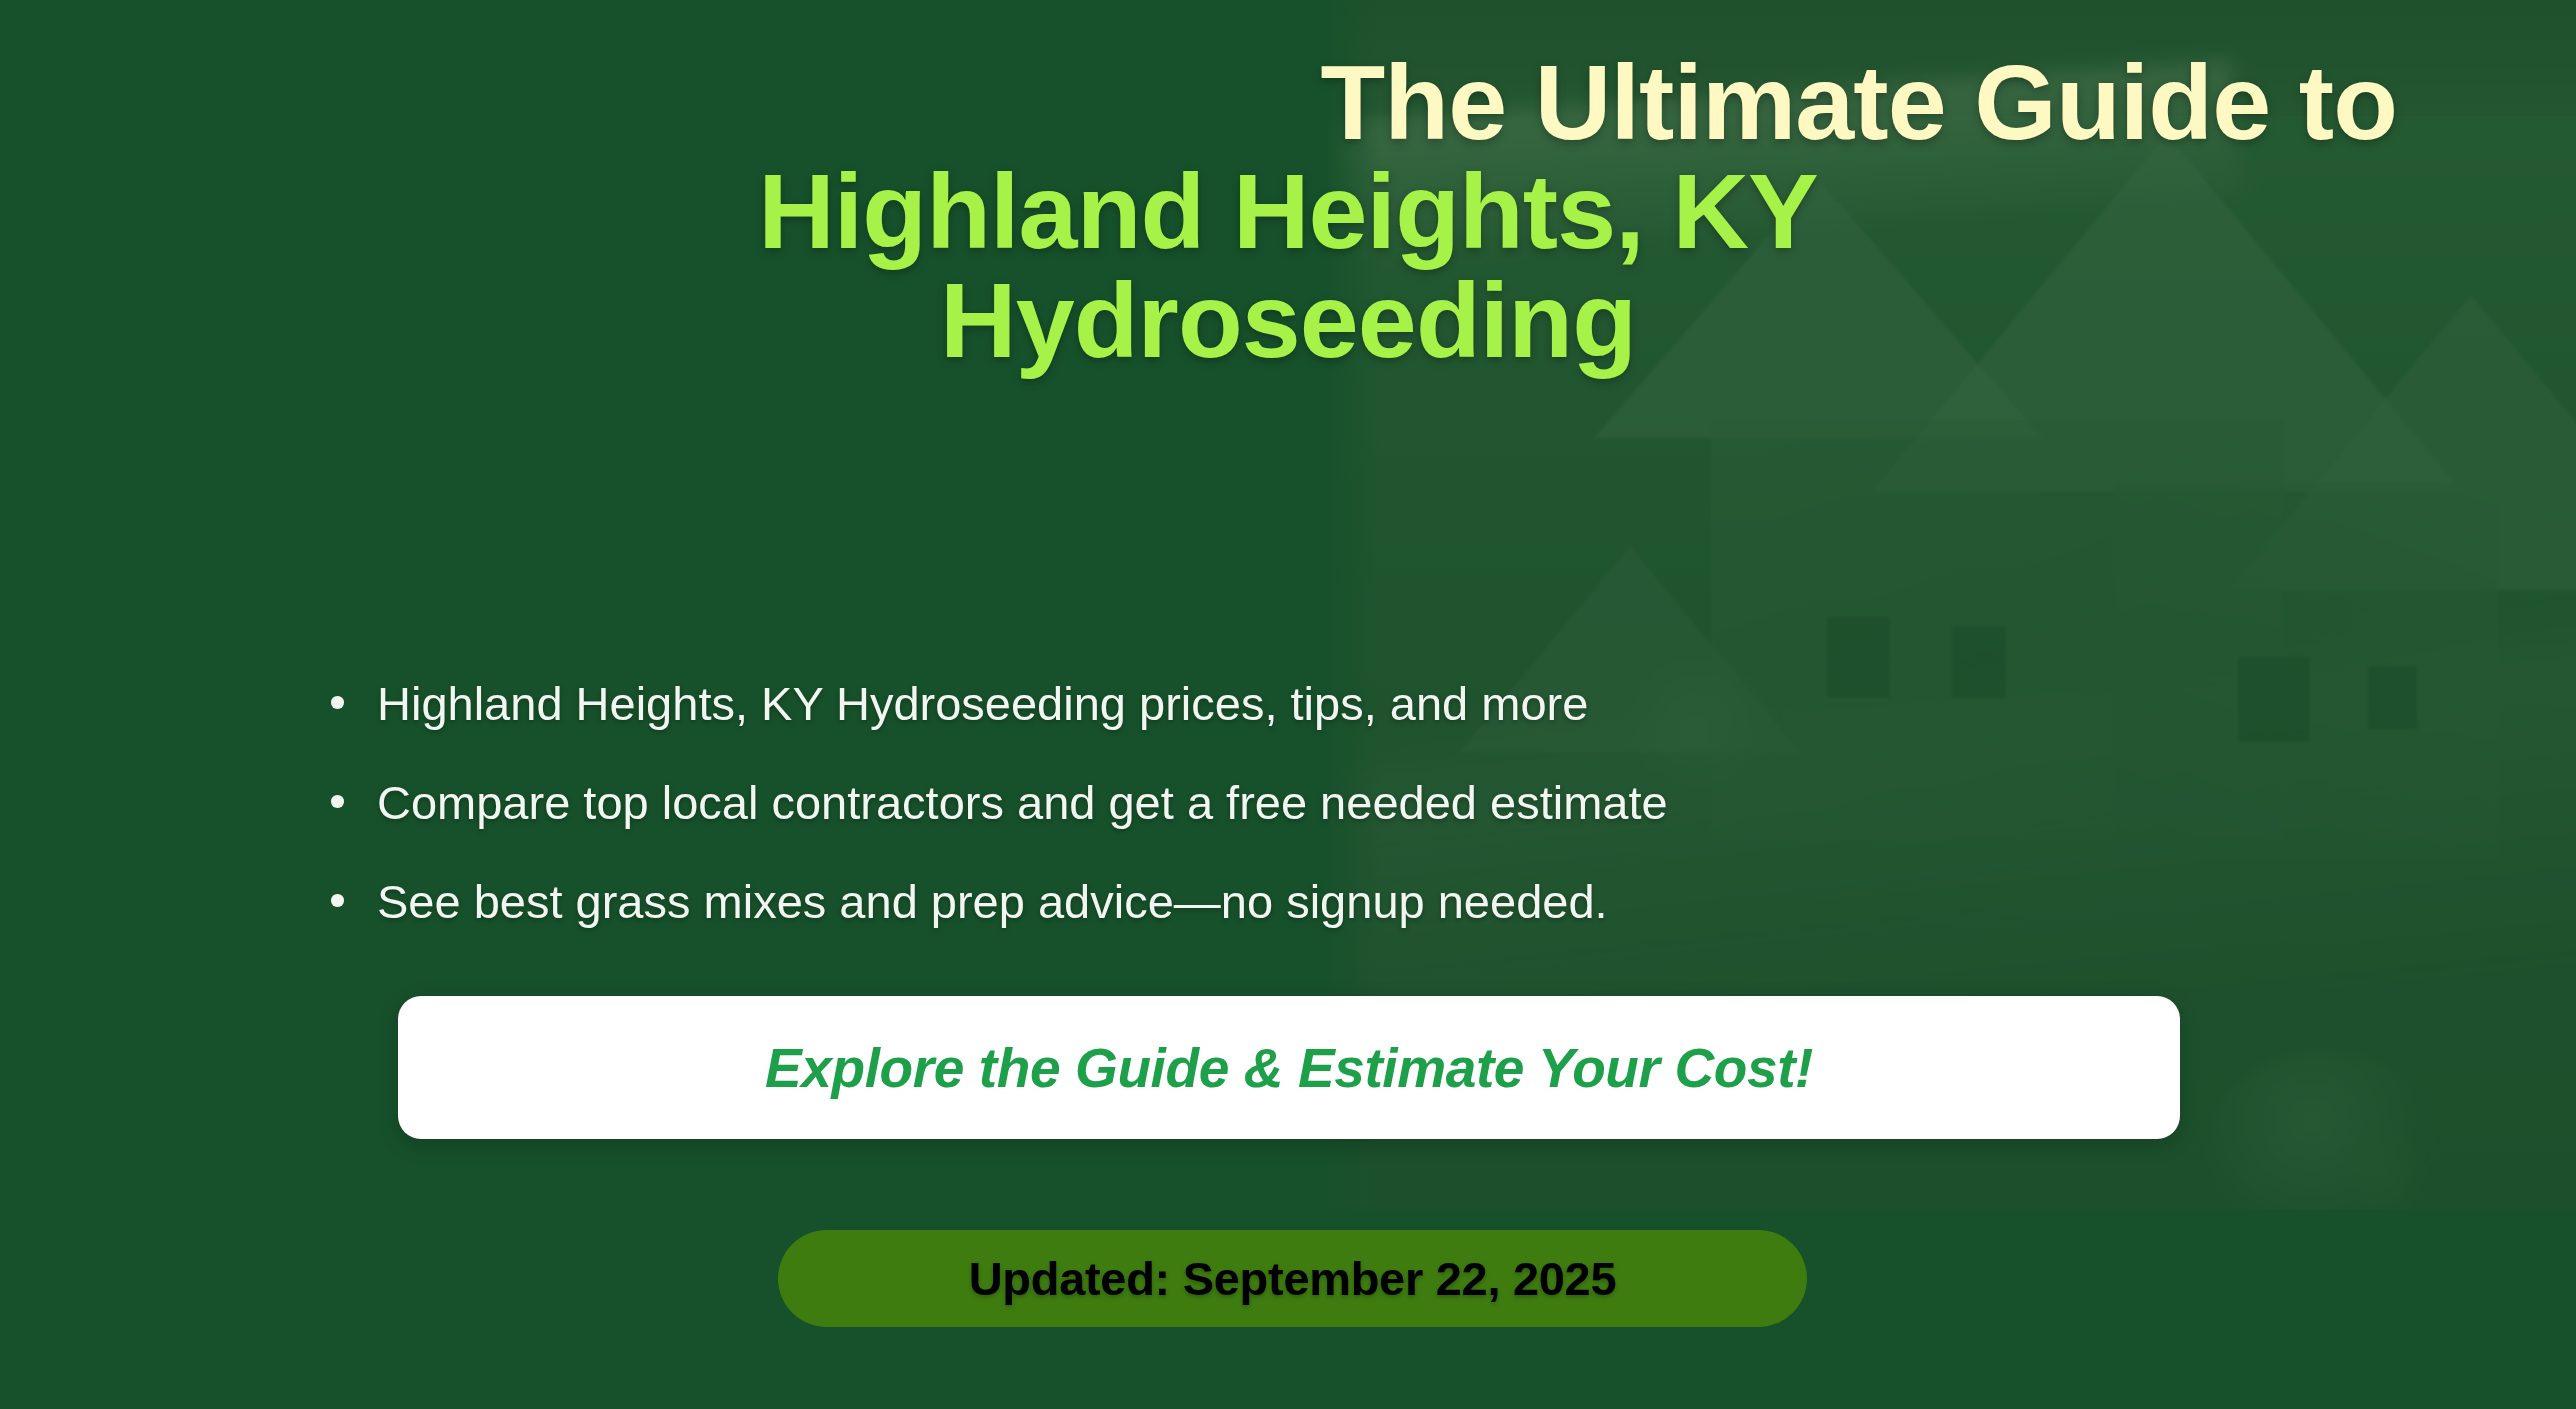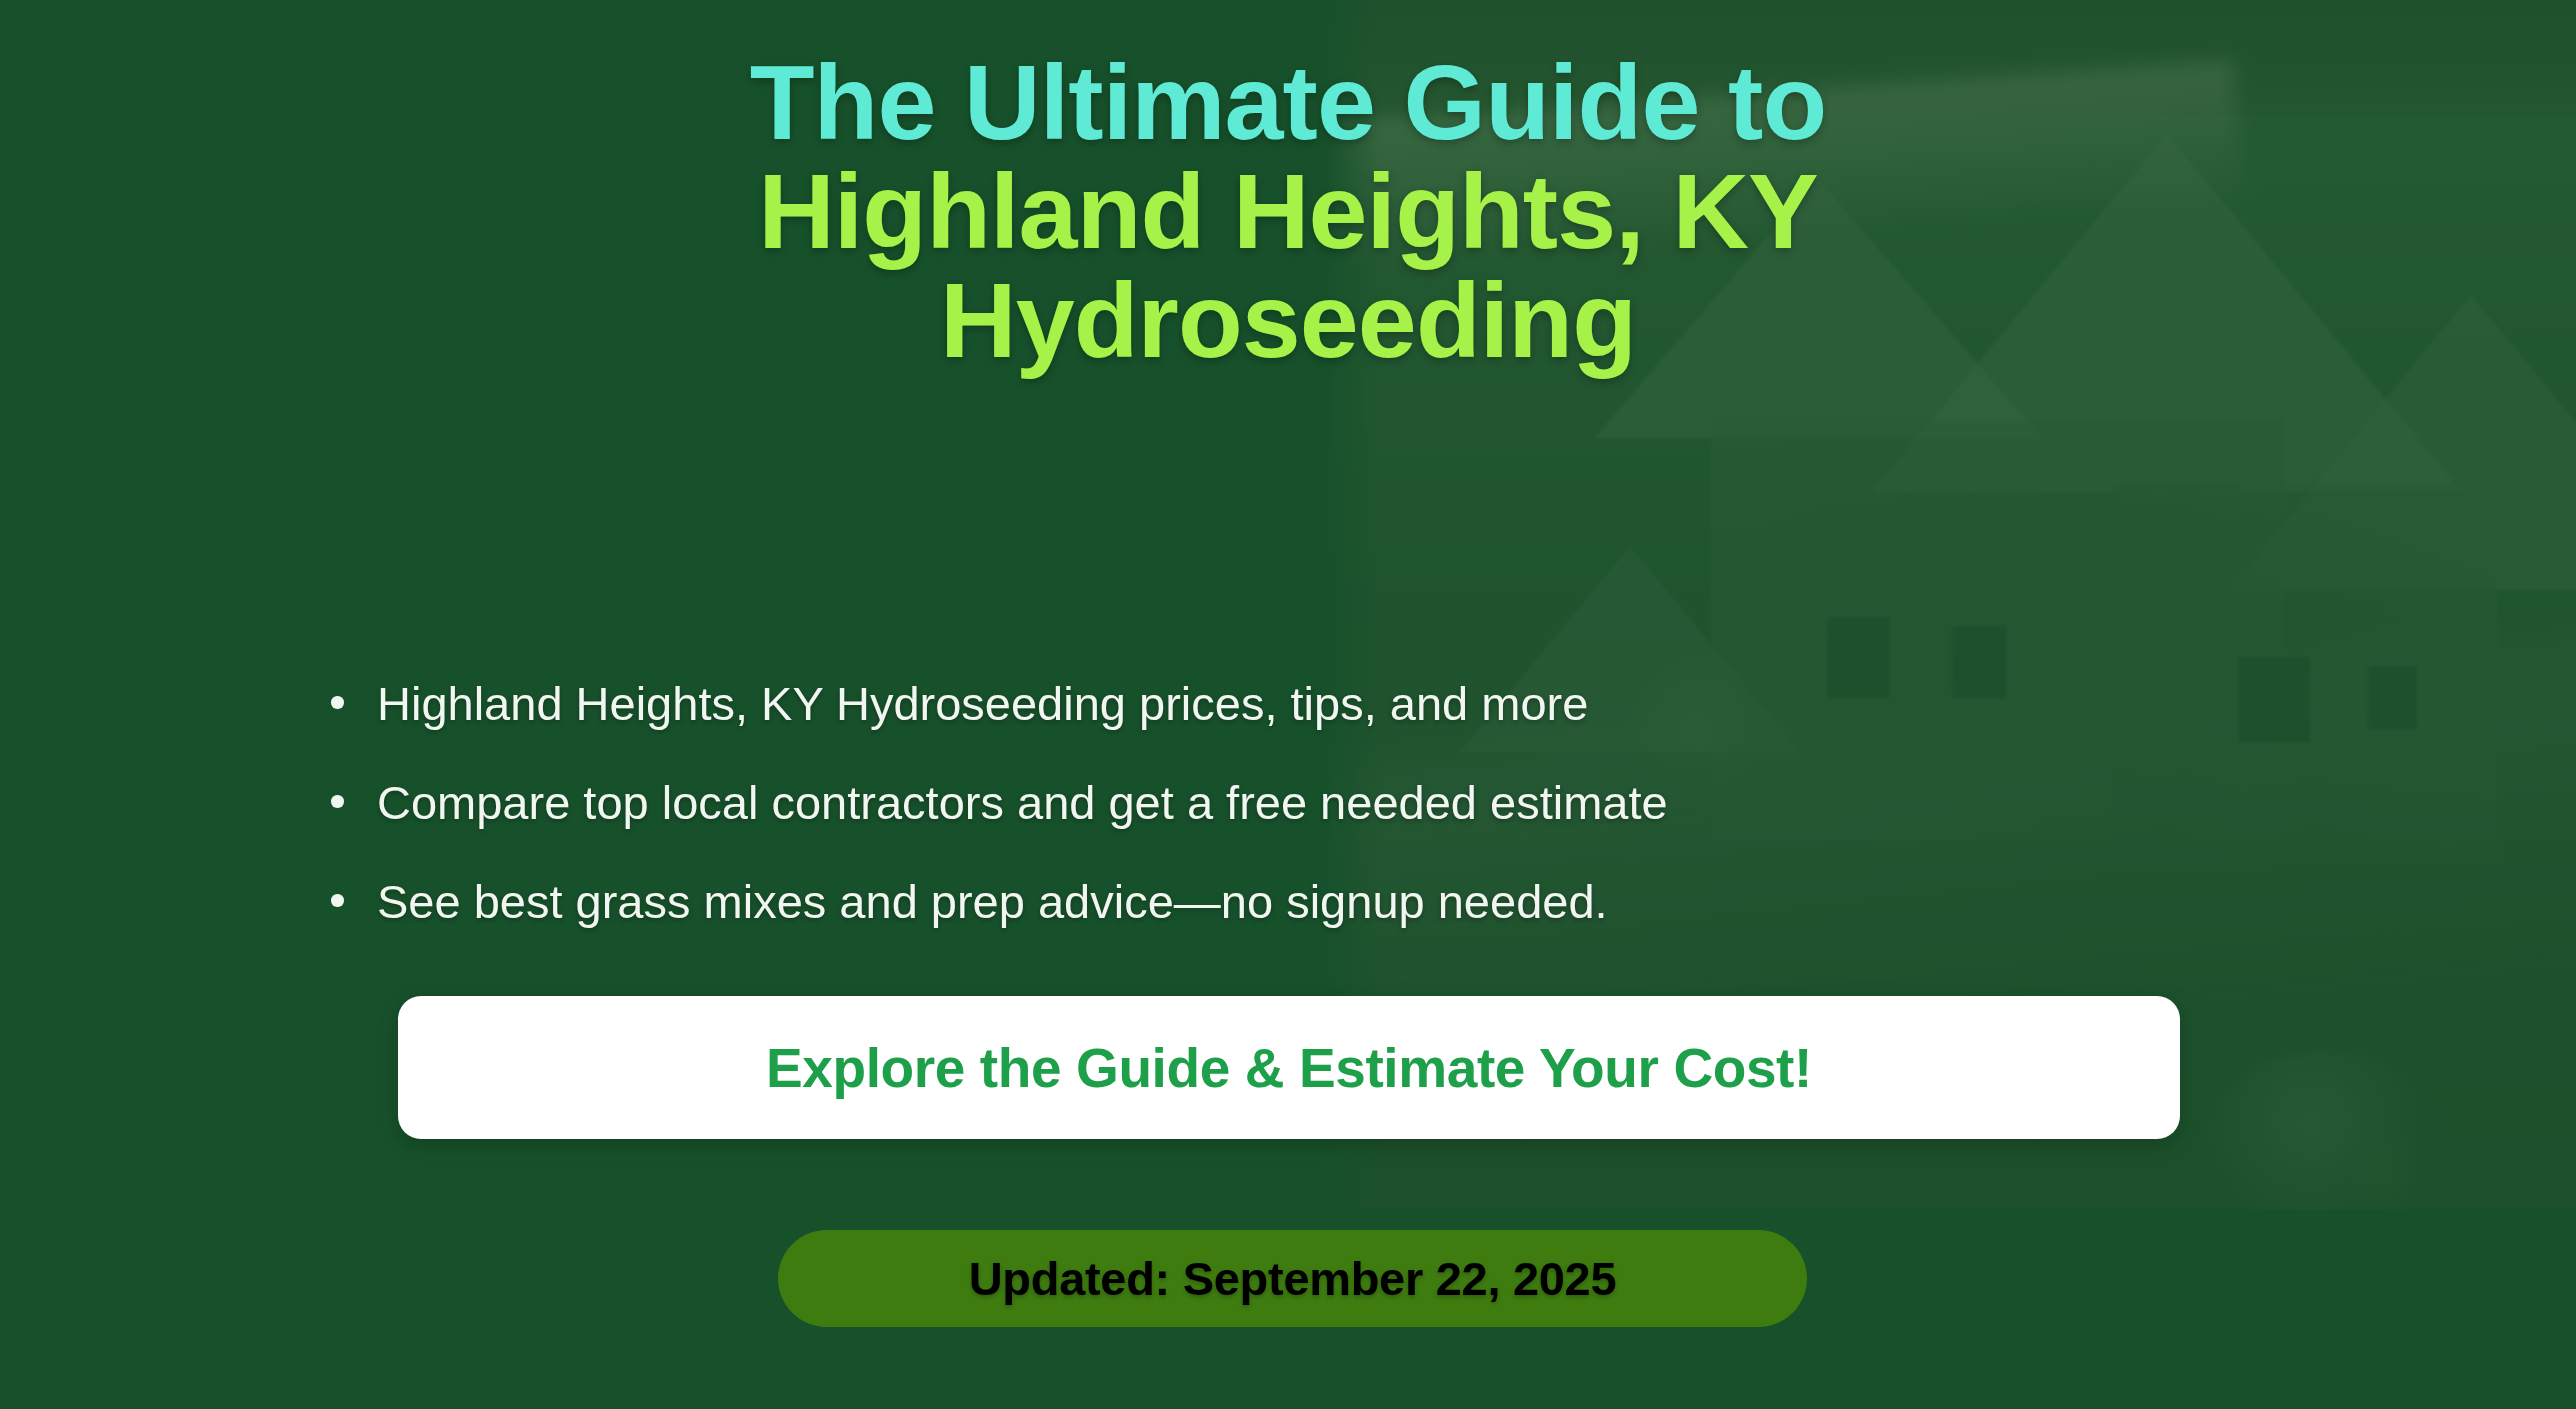--- a/index.html
+++ b/index.html
@@ -134,21 +134,21 @@
     left:0; right:0;
     top:48px;
     text-align:center;
     font-weight:700;
     font-size:106px;
     line-height:1.03;
     letter-spacing:-0.9px;
     padding:0 179px;
     text-shadow:0 2.7px 9px rgba(0,0,0,.28);
   }
-  .t-white { color:#5eead4; display:block; }
+  .t-white { color:#fef9c3; display:block;text-align:right; }
   .t-lime  { color:#a6f248; display:block; }
 
   
   #hero-bullets {
     position:absolute;
     left:322px;
     top:680px;
     list-style:none;
   }
   #hero-bullets li {
@@ -181,20 +181,21 @@
     color:#1ea04a;
     font-family:"Liberation Sans", sans-serif;
     font-size:55px;
     font-weight:700;
     letter-spacing:-0.4px;
     cursor:pointer;
     box-shadow:0 5.4px 19.7px rgba(0,0,0,.20);
     display:flex;
     align-items:center;
     justify-content:center;
+    font-style:italic;
   }
 
   
   #updated-badge {
     position:absolute;
     left:778px; top:1230px;
     width:1029px; height:97px;
     background:#3e7c10;
     border-radius:54px;
     color:#000000;

